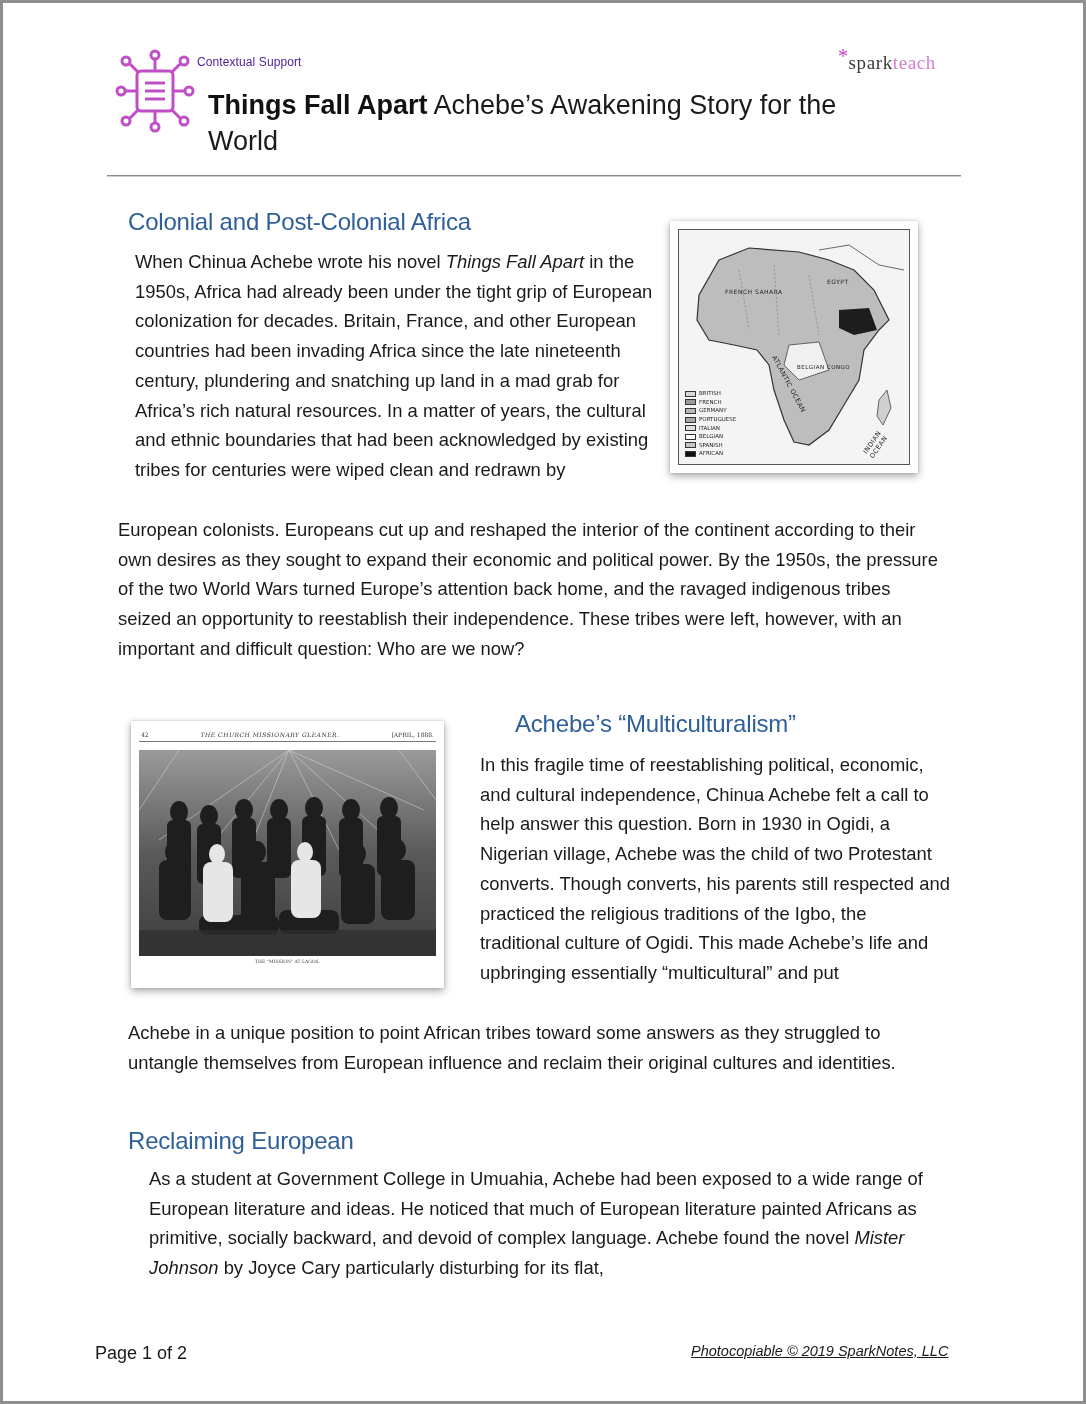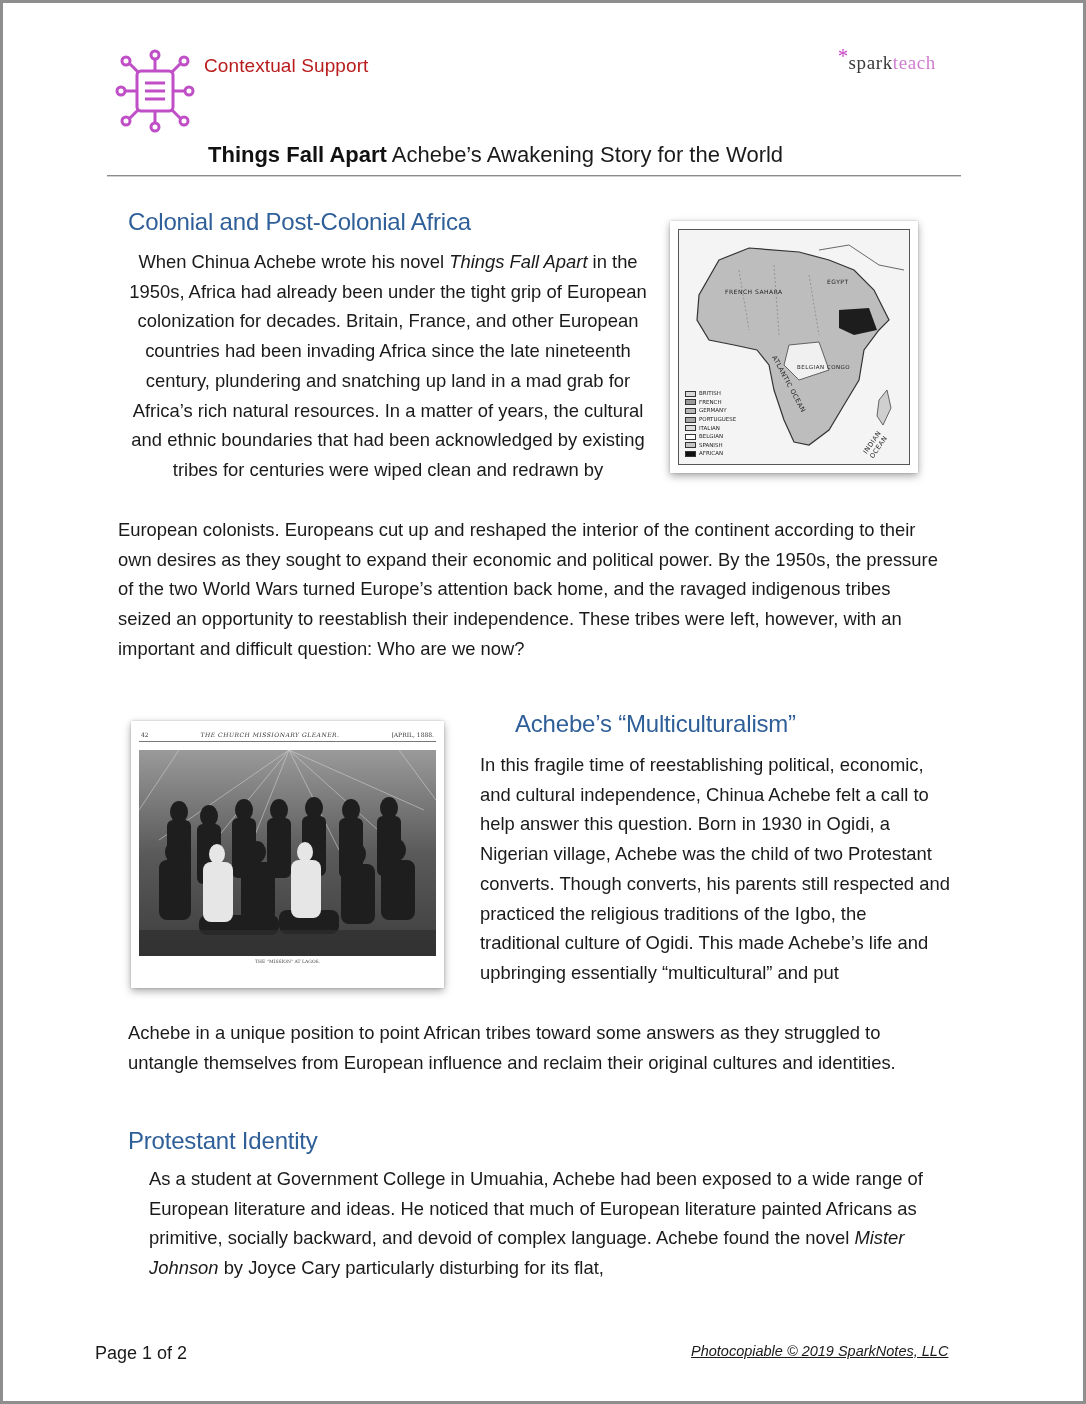--- a/index.html
+++ b/index.html
@@ -4,35 +4,35 @@
 <style>
   * { box-sizing: border-box; margin: 0; padding: 0; }
   html, body { width: 1086px; height: 1404px; background: #8e8e8e; overflow: hidden; }
   body { position: relative; font-family: "Liberation Sans", "DejaVu Sans", sans-serif; color: #1a1a1a; }
   .page {
     position: absolute; left: 3px; top: 3px; width: 1080px; height: 1398px;
     background: #ffffff;
   }
   
   .logo-icon { position: absolute; left: 110px; top: 44px; width: 84px; height: 88px; }
-  .kicker { position: absolute; left: 201px; top: 52px; font-size: 19px; color: #b91c1c; letter-spacing: 0.1px; }
-  .title { position: absolute; left: 205px; top: 84px; width: 640px; font-size: 22px; line-height: 52px; color: #1a1a1a; font-weight: 300; margin-top: 42px; }
+  .kicker { position: absolute; left: 194px; top: 52px; font-size: 12px; color: #4c1d95; letter-spacing: 0.1px; }
+  .title { position: absolute; left: 205px; top: 84px; width: 640px; font-size: 27px; line-height: 36px; color: #1a1a1a; font-weight: 300; }
   .title .bold { font-weight: 700; color: #111; }
   .brand { position: absolute; left: 835px; top: 48px; font-size: 19px; letter-spacing: 0.6px; font-family: Liberation Serif, serif; }
   .brand .ast { color: #c63fc3; font-size: 20px; position: relative; top: -6px; }
   .brand .spark { color: #3a3a3a; }
   .brand .teach { color: #d07ed0; }
   .rule { position: absolute; left: 104px; top: 172px; width: 854px; height: 2px; background: #8a8a8a; border-bottom: 1px solid #d0d0d0; }
 
   
   h2 { font-size: 24px; font-weight: 400; color: #2f5f98; letter-spacing: -0.2px; }
   p { font-size: 18.4px; line-height: 29.7px; color: #1a1a1a; }
   .sec { position: absolute; }
   .h-colonial { left: 125px; top: 205px; }
-  .p-colonial-narrow { position: absolute; left: 125px; top: 244px; width: 520px; text-align: center; }
+  .p-colonial-narrow { position: absolute; left: 132px; top: 244px; width: 520px; }
   .p-colonial-wide { position: absolute; left: 115px; top: 512px; width: 820px; }
   .h-multi { left: 477px; top: 707px; margin-left: 35px; }
   .p-multi-narrow { position: absolute; left: 477px; top: 747px; width: 470px; }
   .p-multi-wide { position: absolute; left: 125px; top: 1015px; width: 820px; }
   .h-reclaim { left: 125px; top: 1124px; }
   .p-reclaim { position: absolute; left: 125px; top: 1161px; width: 820px; margin-left: 21px; }
 
   
   .fig {
     position: absolute; background: #fff;
@@ -176,18 +176,18 @@
         <rect y="180" width="297" height="26" fill="#2e2e2e" opacity="0.7"></rect>
       </svg>
     </div>
     <div class="photo-caption">THE “MISSION” AT LAGOS.</div>
   </div>
 
   <h2 class="sec h-multi">Achebe’s “Multiculturalism”</h2>
   <p class="p-multi-narrow">In this fragile time of reestablishing political, economic, and cultural independence, Chinua Achebe felt a call to help answer this question. Born in 1930 in Ogidi, a Nigerian village, Achebe was the child of two Protestant converts. Though converts, his parents still respected and practiced the religious traditions of the Igbo, the traditional culture of Ogidi. This made Achebe’s life and upbringing essentially “multicultural” and put</p>
   <p class="p-multi-wide">Achebe in a unique position to point African tribes toward some answers as they struggled to untangle themselves from European influence and reclaim their original cultures and identities.</p>
 
-  <h2 class="sec h-reclaim">Protestant Identity</h2>
+  <h2 class="sec h-reclaim">Reclaiming European</h2>
   <p class="p-reclaim"><span>As a student at Government College in Umuahia, Achebe had been exposed to a wide range of European literature and ideas. He noticed that much of European literature painted Africans as primitive, socially backward, and devoid of complex language. Achebe found the novel </span><em>Mister Johnson</em><span> by Joyce Cary particularly disturbing for its flat,</span></p>
 
   <div class="footer-left">Page 1 of 2</div>
   <div class="footer-right">Photocopiable © 2019 SparkNotes, LLC</div>
 </div>
 
 </body></html>

